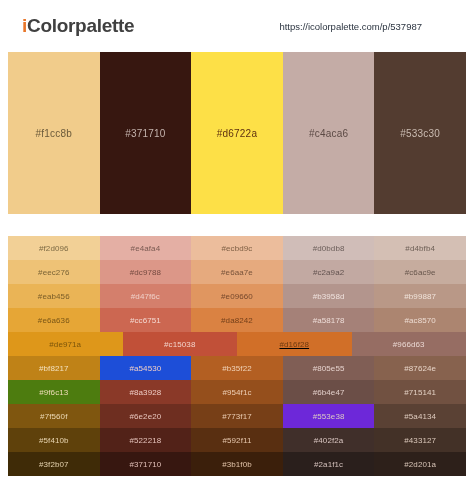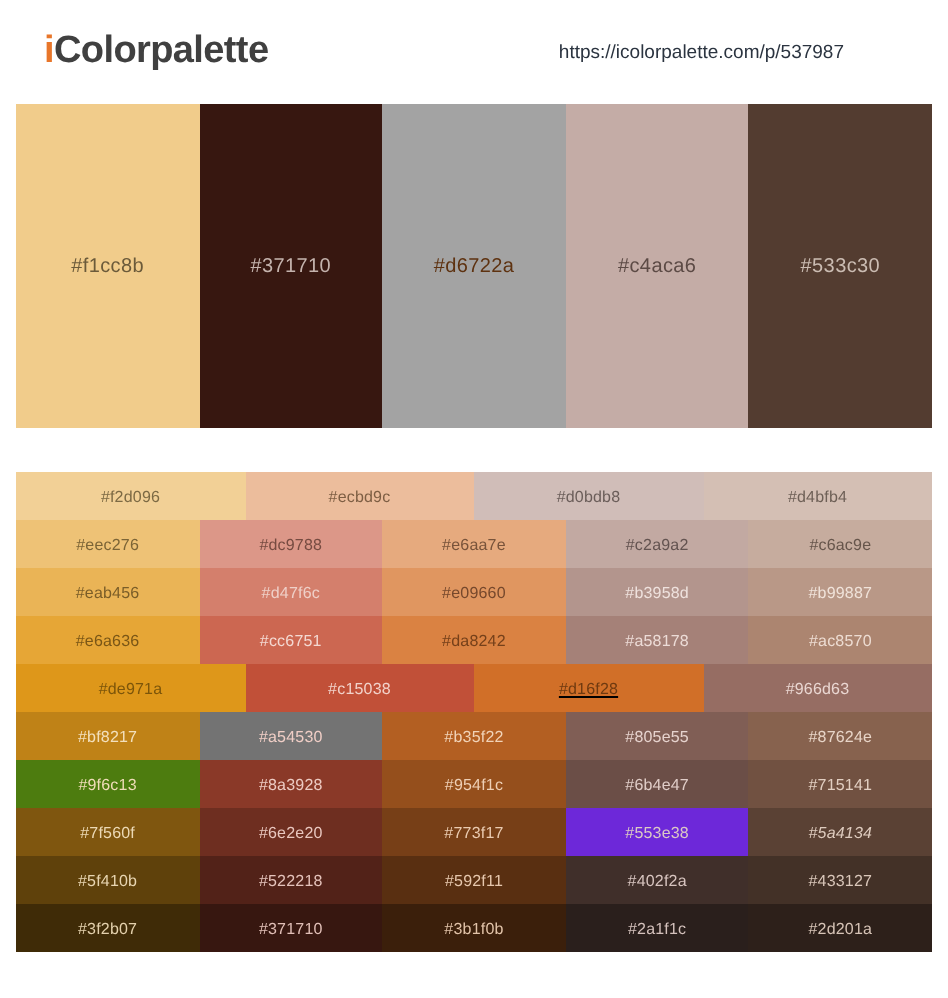--- a/index.html
+++ b/index.html
@@ -98,36 +98,39 @@
     <div class="url">https://icolorpalette.com/p/537987</div>
   </div>
 
   <div class="main-strip">
       <div class="main-swatch" style="background: rgb(241, 204, 139);">
         <span class="main-label" style="color: rgb(107, 90, 58);">#f1cc8b</span>
       </div>
       <div class="main-swatch" style="background: rgb(55, 23, 16);">
         <span class="main-label" style="color: rgb(196, 179, 173);">#371710</span>
       </div>
-      <div class="main-swatch" style="background: #a3a3a3;">
+      <div class="main-swatch" style="background: #fde047;">
         <span class="main-label" style="color: rgb(94, 50, 16);">#d6722a</span>
       </div>
       <div class="main-swatch" style="background: rgb(196, 172, 166);">
         <span class="main-label" style="color: rgb(92, 74, 69);">#c4aca6</span>
       </div>
       <div class="main-swatch" style="background: rgb(83, 60, 48);">
         <span class="main-label" style="color: rgb(203, 188, 178);">#533c30</span>
       </div>
     </div>
 
   <div class="grid-wrap">
       <div class="grid-row">
         <div class="grid-cell" style="background: rgb(242, 208, 150);">
           <span class="cell-label" style="color: rgb(125, 106, 68);">#f2d096</span>
         </div>
+        <div class="grid-cell" style="background: rgb(228, 175, 164);">
+          <span class="cell-label" style="color: rgb(122, 90, 82);">#e4afa4</span>
+        </div>
         <div class="grid-cell" style="background: rgb(236, 189, 156);">
           <span class="cell-label" style="color: rgb(125, 94, 67);">#ecbd9c</span>
         </div>
         <div class="grid-cell" style="background: rgb(208, 189, 184);">
           <span class="cell-label" style="color: rgb(107, 94, 90);">#d0bdb8</span>
         </div>
         <div class="grid-cell" style="background: rgb(212, 191, 180);">
           <span class="cell-label" style="color: rgb(110, 96, 87);">#d4bfb4</span>
         </div>
       </div>
@@ -193,21 +196,21 @@
           <span class="cell-label" style="color: rgb(111, 58, 16);">#d16f28</span>
         </div>
         <div class="grid-cell" style="background: rgb(150, 109, 99);">
           <span class="cell-label" style="color: rgb(234, 215, 210);">#966d63</span>
         </div>
       </div>
       <div class="grid-row">
         <div class="grid-cell" style="background: rgb(191, 130, 23);">
           <span class="cell-label" style="color: rgb(243, 224, 189);">#bf8217</span>
         </div>
-        <div class="grid-cell" style="background: #737373;">
+        <div class="grid-cell" style="background: #1d4ed8;">
           <span class="cell-label" style="color: rgb(240, 206, 198);">#a54530</span>
         </div>
         <div class="grid-cell" style="background: rgb(179, 95, 34);">
           <span class="cell-label" style="color: rgb(241, 211, 184);">#b35f22</span>
         </div>
         <div class="grid-cell" style="background: rgb(128, 94, 85);">
           <span class="cell-label" style="color: rgb(230, 211, 206);">#805e55</span>
         </div>
         <div class="grid-cell" style="background: rgb(135, 98, 78);">
           <span class="cell-label" style="color: rgb(232, 213, 200); text-align: center;">#87624e</span>
@@ -236,21 +239,21 @@
         </div>
         <div class="grid-cell" style="background: rgb(110, 46, 32);">
           <span class="cell-label" style="color: rgb(233, 199, 191);">#6e2e20</span>
         </div>
         <div class="grid-cell" style="background: rgb(119, 63, 23);">
           <span class="cell-label" style="color: rgb(234, 203, 177);">#773f17</span>
         </div>
         <div class="grid-cell" style="background: #6d28d9;">
           <span class="cell-label" style="color: rgb(220, 201, 196);">#553e38</span>
         </div>
-        <div class="grid-cell" style="background: rgb(90, 65, 52); font-style: italic;">
+        <div class="grid-cell" style="background: rgb(90, 65, 52);">
           <span class="cell-label" style="color: rgb(222, 203, 190);">#5a4134</span>
         </div>
       </div>
       <div class="grid-row">
         <div class="grid-cell" style="background: rgb(95, 65, 11);">
           <span class="cell-label" style="color: rgb(232, 213, 177);">#5f410b</span>
         </div>
         <div class="grid-cell" style="background: rgb(82, 34, 24);">
           <span class="cell-label" style="color: rgb(229, 195, 187);">#522218</span>
         </div>

